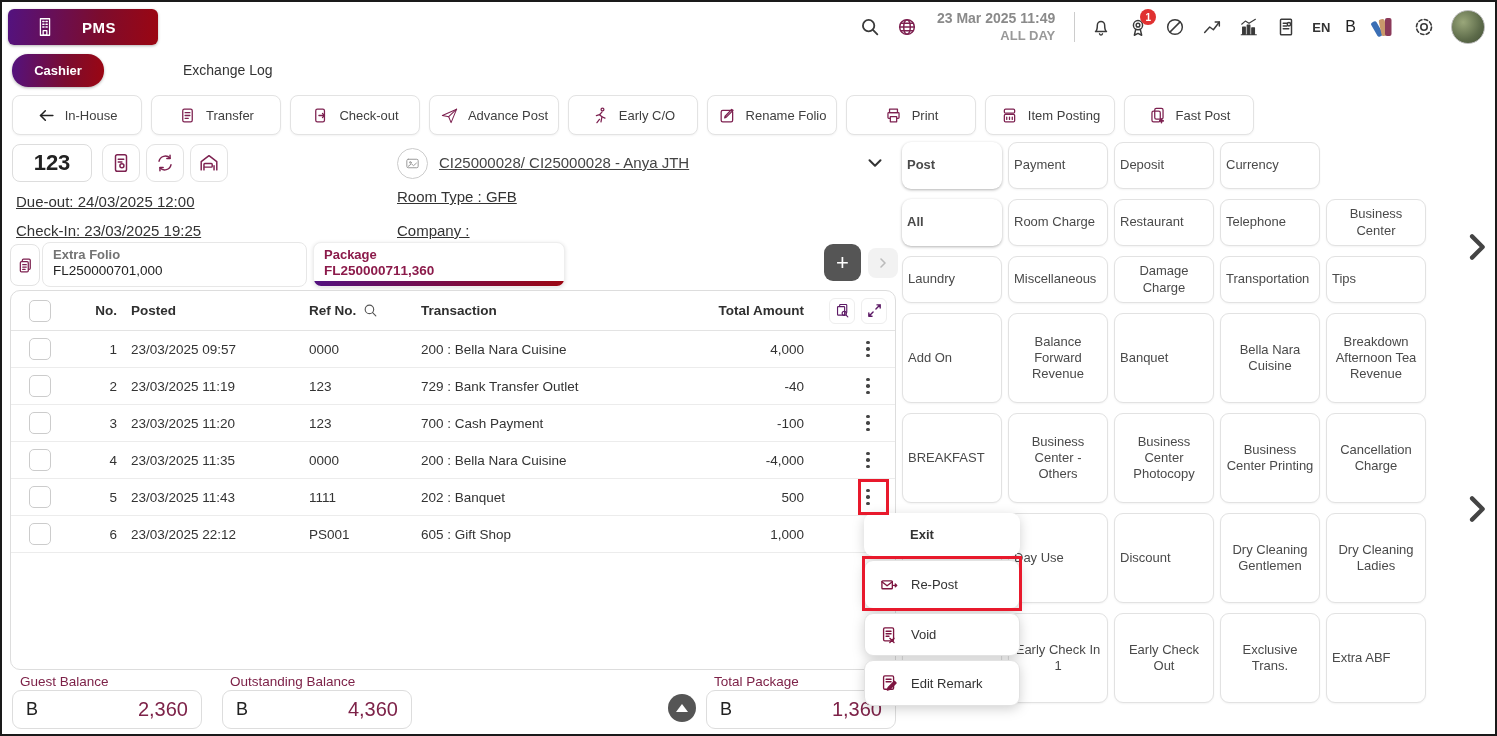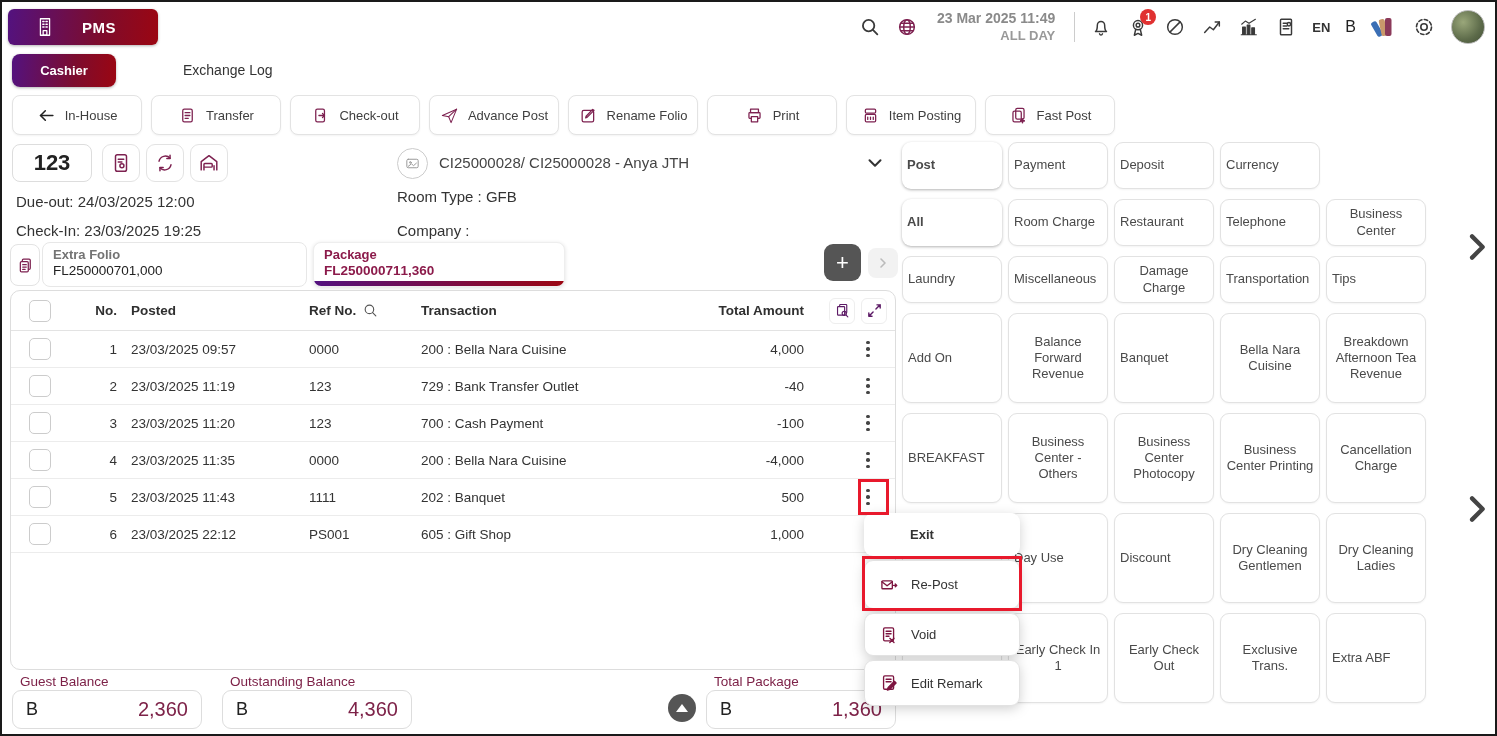--- a/index.html
+++ b/index.html
@@ -22,33 +22,33 @@
   .dt-line1 { font-size:14px; font-weight:600; }
   .dt-line2 { font-size:13px; font-weight:600; color:#999; }
   .vdiv { width:1px; height:30px; background:#ccc; }
   .badge-wrap { position:relative; }
   .badge { position:absolute; top:-7px; right:-7px; min-width:16px; height:16px; border-radius:8px; background:#e03131; color:#fff; font-size:10px; font-weight:bold; display:flex; align-items:center; justify-content:center; padding:0 3px; }
   .lang { font-size:13px; font-weight:600; color:#333; }
   .b-btn { font-size:16px; color:#222; }
   .avatar { width:34px; height:34px; border-radius:50%; background:radial-gradient(circle at 35% 35%, #9aa77a, #5d6b4a 60%, #434f35); border:1px solid #bbb; }
 
   
-  .tab-cashier { position:absolute; top:52px; left:10px; width:104px; height:33px; border-radius:8px; display:flex; align-items:center; justify-content:center; font-size:13px; font-weight:600; box-shadow:0 1px 3px rgba(0,0,0,.3); }
+  .tab-cashier { position:absolute; top:52px; left:10px; width:92px; height:33px; border-radius:16px; display:flex; align-items:center; justify-content:center; font-size:13px; font-weight:600; box-shadow:0 1px 3px rgba(0,0,0,.3); }
   .tab-exchange { position:absolute; top:60px; left:181px; font-size:14px; color:#333; }
 
   
   .toolbar { position:absolute; top:93px; left:10px; display:flex; gap:9px; }
   .tbtn { width:130px; height:40px; background:#fff; border:1px solid #e3e3e3; border-radius:8px; display:flex; align-items:center; justify-content:center; gap:9px; font-size:13px; color:#3f3f3f; box-shadow:0 1px 2px rgba(0,0,0,.05); cursor:pointer; }
   .tbtn .ic { width:19px; height:19px; color:#7d2150; }
   .tbtn .ic.dark { color:#222; }
 
   
   .roombox { position:absolute; top:142px; left:10px; width:80px; height:38px; border:1px solid #ddd; border-radius:8px; display:flex; align-items:center; justify-content:center; font-size:22px; font-weight:bold; color:#222; background:#fff; }
   .info-icbtn { position:absolute; top:142px; width:38px; height:38px; border:1px solid #e3e3e3; border-radius:9px; background:#fff; display:flex; align-items:center; justify-content:center; color:#7d2150; }
-  .gi-text { position:absolute; font-size:15px; color:#333; }
+  .gi-text { position:absolute; font-size:15px; color:#333;text-decoration:underline; }
   .gi-avatar { position:absolute; top:146px; left:395px; width:31px; height:31px; border:1px solid #ccc; border-radius:50%; display:flex; align-items:center; justify-content:center; color:#999; }
   .gi-chev { position:absolute; top:150px; left:862px; color:#333; cursor:pointer; }
 
   
   .folio-docbtn { position:absolute; top:242px; left:8px; width:30px; height:42px; border:1px solid #e3e3e3; border-radius:8px; background:#fff; display:flex; align-items:center; justify-content:center; color:#7d2150; }
   .ftab { position:absolute; top:240px; height:45px; background:#fff; border:1px solid #e7e7e7; border-radius:8px; padding:4px 10px 0 10px; overflow:hidden; }
   .ftab1 { left:40px; width:265px; }
   .ftab2 { left:311px; width:252px; box-shadow:0 1px 4px rgba(0,0,0,.12); border-color:#eee; }
   .ftab .l1 { font-size:13px; font-weight:bold; color:#737373; }
   .ftab .l2 { display:flex; font-size:13.5px; color:#222; margin-top:1px; }
@@ -245,20 +245,32 @@
         <svg class="ic" viewBox="0 0 24 24" style="stroke-width:1.3">
           <path d="M3 12 21 4l-7 17-3-7.5z"></path>
           <line x1="11" y1="13.5" x2="21" y2="4"></line>
         </svg>
       </span>
     <span>Advance Post</span>
   </div>
   <div class="tbtn">
     <span>
         <svg class="ic" viewBox="0 0 24 24">
+          <circle cx="14.5" cy="4.5" r="1.8"></circle>
+          <path d="M14 7.5 10.8 11l3 2.6-1.2 6.4"></path>
+          <path d="M10.8 11 6.8 12.2"></path>
+          <path d="M13.8 13.6l3.8 1.8"></path>
+          <path d="M7.5 21l3.2-4.2"></path>
+        </svg>
+      </span>
+    <span>Early C/O</span>
+  </div>
+  <div class="tbtn">
+    <span>
+        <svg class="ic" viewBox="0 0 24 24">
           <rect x="4" y="5.5" width="14.5" height="14.5" rx="2"></rect>
           <path d="M10.5 14 19 5.5l-1.7-1.2L9 13l-.6 2z"></path>
         </svg>
       </span>
     <span>Rename Folio</span>
   </div>
   <div class="tbtn">
     <span>
         <svg class="ic" viewBox="0 0 24 24">
           <rect x="7" y="4" width="10" height="4.5"></rect>

